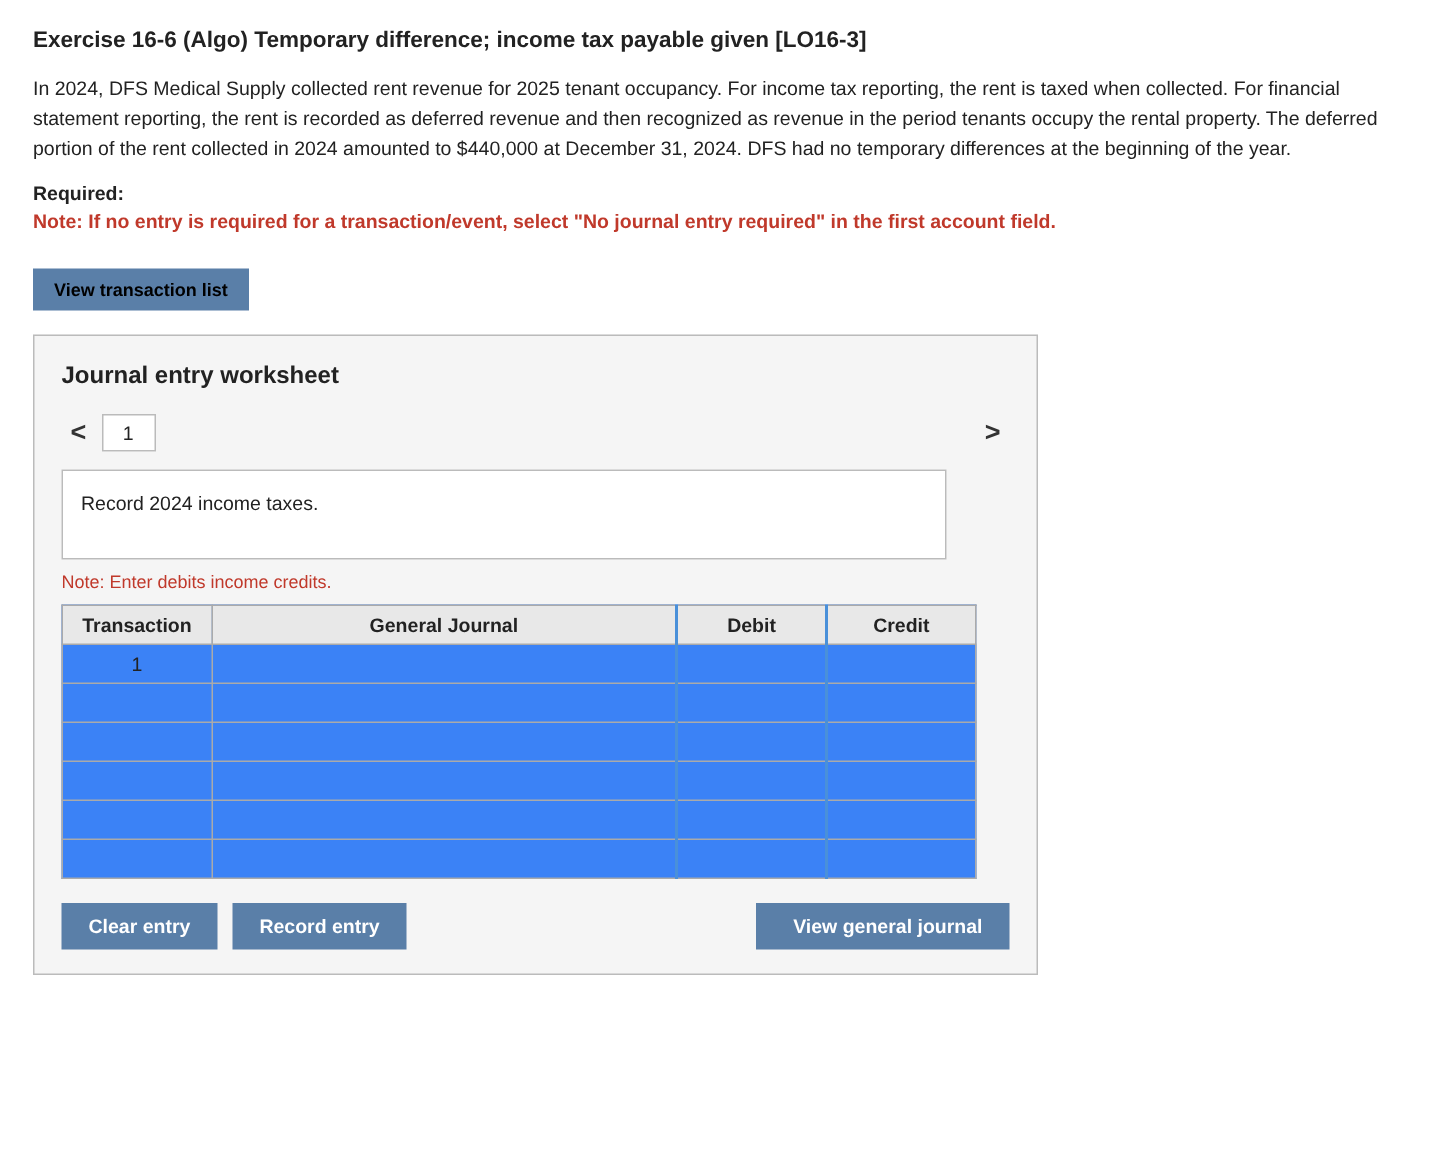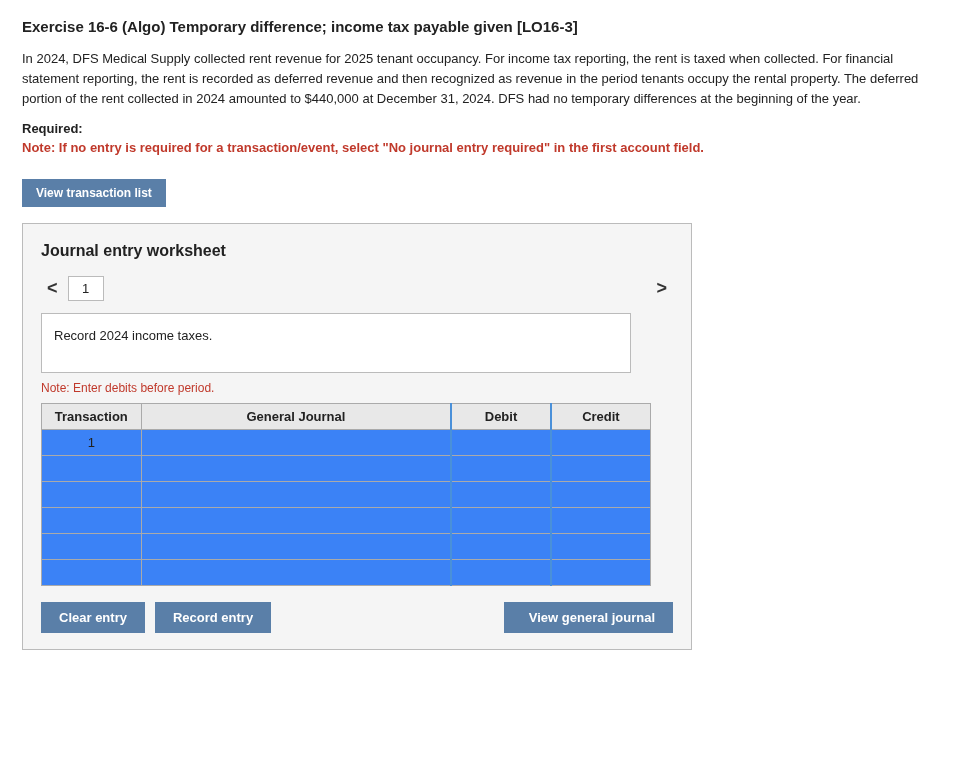--- a/index.html
+++ b/index.html
@@ -33,21 +33,21 @@
       line-height: 1.55;
     }
     .note-red {
       color: #c0392b;
       font-weight: bold;
       font-size: 13px;
       margin-top: 4px;
     }
     .btn-view-transaction {
       background: #5a7fa8;
-      color: #ffffff;
+      color: #000000;
       border: none;
       padding: 7px 14px;
       font-size: 12px;
       cursor: pointer;
       margin: 14px 0 16px 0;
       font-weight: bold;
       text-align: center;
     }
     .worksheet-container {
       border: 1px solid #bbb;
@@ -203,21 +203,21 @@
   <div class="nav-row">
     <button class="nav-arrow">&lt;</button>
     <div class="page-num-box">1</div>
     <button class="nav-arrow nav-right">&gt;</button>
   </div>
 
   <div class="instruction-box">
     <span>Record 2024 income taxes.</span>
   </div>
 
-  <p class="note-enter-debits">Note: Enter debits before period.</p>
+  <p class="note-enter-debits">Note: Enter debits income credits.</p>
 
   <table class="journal-table">
     <thead>
       <tr>
         <th class="col-trans-header">Transaction</th>
         <th class="col-journal-header blue-border-right">General Journal</th>
         <th class="col-debit-header blue-border-right">Debit</th>
         <th class="col-credit-header">Credit</th>
       </tr>
     </thead>

